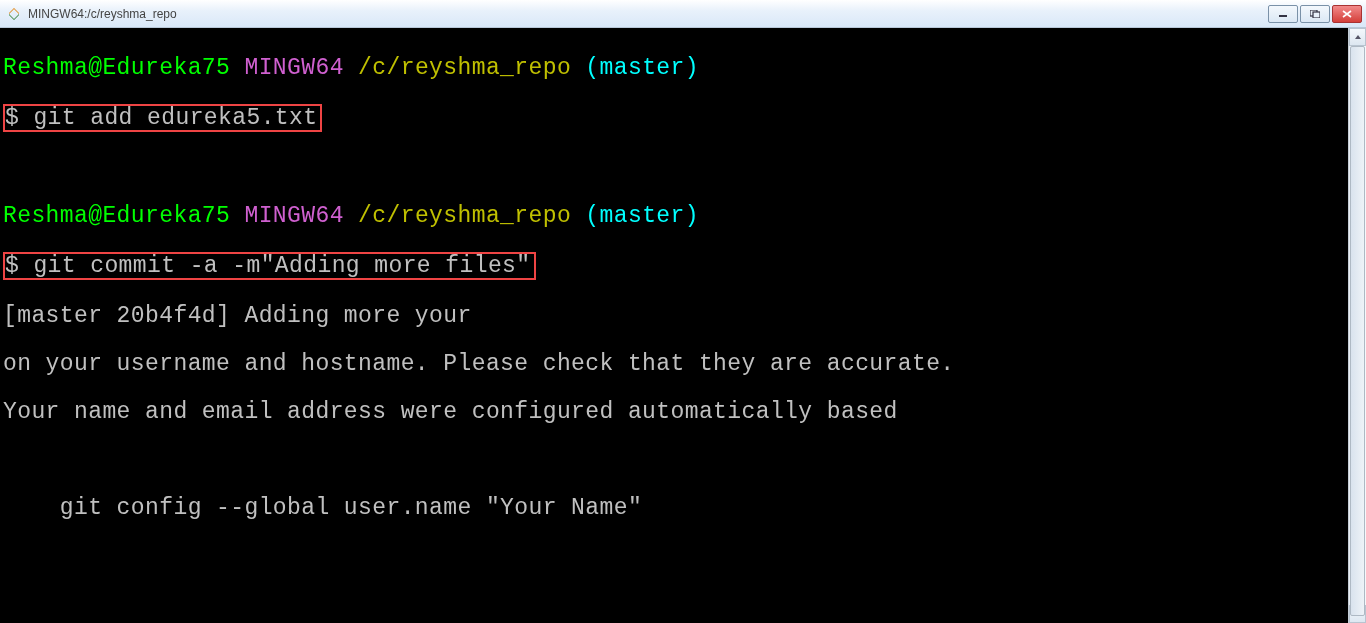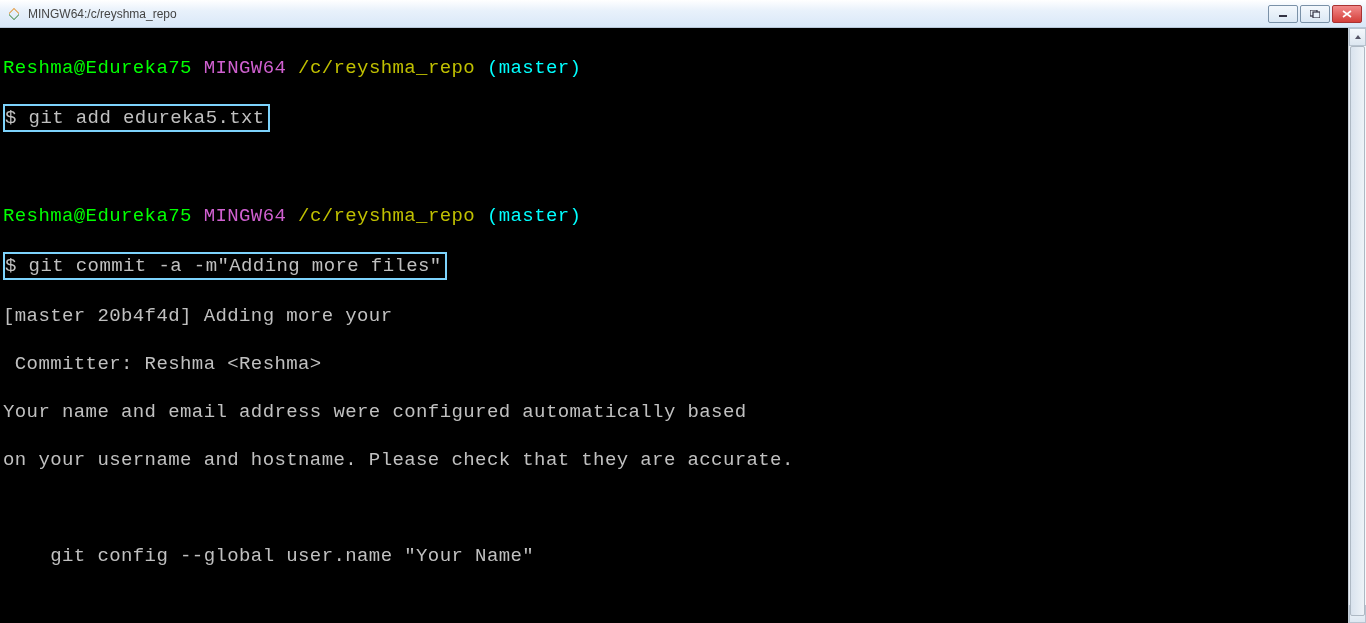--- a/index.html
+++ b/index.html
@@ -58,33 +58,33 @@
   }
   .scrollbar .sb-track { flex: 1; position: relative; }
   .scrollbar .sb-thumb {
     position: absolute; left: 1px; right: 1px; top: 0; height: 570px;
     background: linear-gradient(to right, #d9e3ee, #eef3f8);
     border: 1px solid #aeb9c4;
     border-radius: 2px;
   }
   .content {
     position: absolute; left: 3px; right: 20px; top: 4px; bottom: 0;
-    font-size: 19px;
+    font-size: 23px;
     line-height: 24px;
     letter-spacing: 0.4px;
     white-space: pre;
     color: #c0c0c0;
   }
   .line { display: block; }
   .green { color: #00ff00; }
   .magenta { color: #d060d0; }
   .yellow { color: #c0c000; }
   .cyan { color: #00ffff; }
   .white { color: #c0c0c0; }
-  .boxred { border: 2px solid #7dd3fc; display: inline-block; }
+  .boxred { border: 2px solid #ef4444; display: inline-block; }
 </style>
 </head>
 <body>
 
 <div class="window">
   <div class="titlebar">
     <span class="icon">
       <svg width="14" height="14" viewBox="0 0 14 14">
         <path d="M2 6 L7 1 L12 6 L12 7 L7 2 L2 7 Z" fill="#e07c00"></path>
         <path d="M2 8 L7 13 L12 8 L12 7 L7 12 L2 7 Z" fill="#2a7a2a"></path>
@@ -112,23 +112,22 @@
   </div>
 
   <div class="terminal">
     <div class="content">
 <span class="line"><span class="green">Reshma@Edureka75</span> <span class="magenta">MINGW64</span> <span class="yellow">/c/reyshma_repo</span> <span class="cyan">(master)</span></span>
 <span class="line"><span class="boxred" style="padding-right:3px;"><span class="white">$ </span><span class="white">git add edureka5.txt</span></span></span>
 <span class="line"> </span>
 <span class="line"><span class="green">Reshma@Edureka75</span> <span class="magenta">MINGW64</span> <span class="yellow">/c/reyshma_repo</span> <span class="cyan">(master)</span></span>
 <span class="line"><span class="boxred" style="padding-right:3px;"><span class="white">$ </span><span class="white">git commit -a -m"Adding more files"</span></span></span>
 <span class="line white">[master 20b4f4d] Adding more your</span>
-<span class="line white"> Committer: Reshma &lt;Reshma&gt;</span>
+<span class="line white">on your username and hostname. Please check that they are accurate.</span>
 <span class="line white">Your name and email address were configured automatically based</span>
-<span class="line white">on your username and hostname. Please check that they are accurate.</span>
 <span class="line"> </span>
 <span class="line white">    git config --global user.name "Your Name"</span>
 
 
 
 
 
 
 
 

